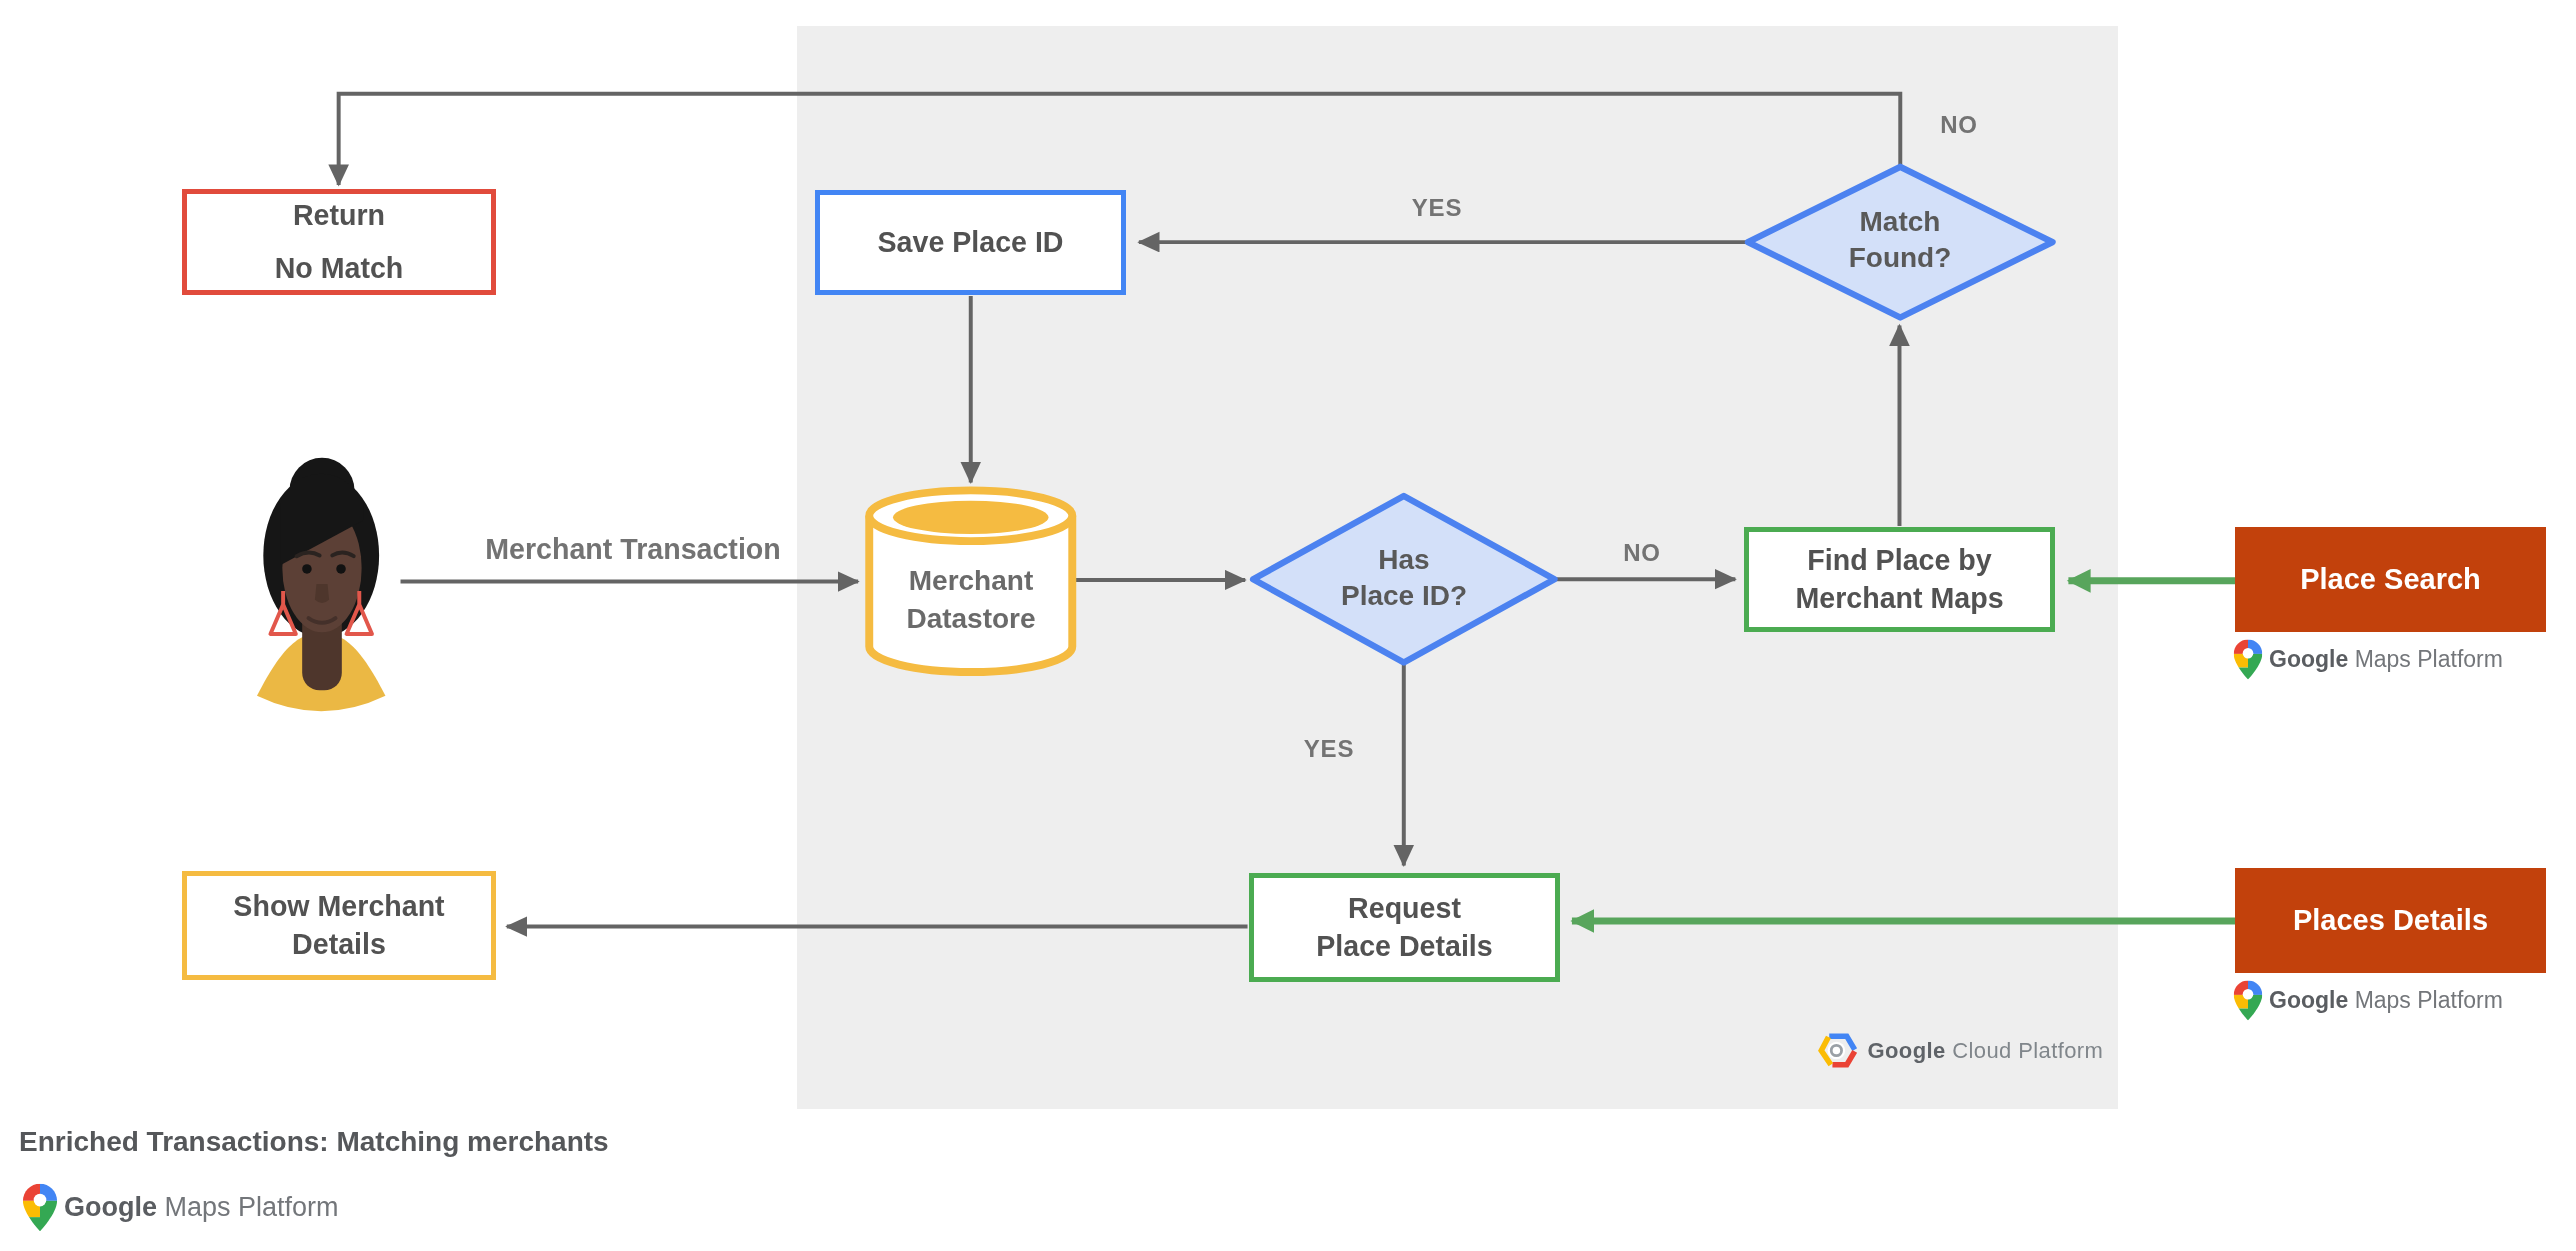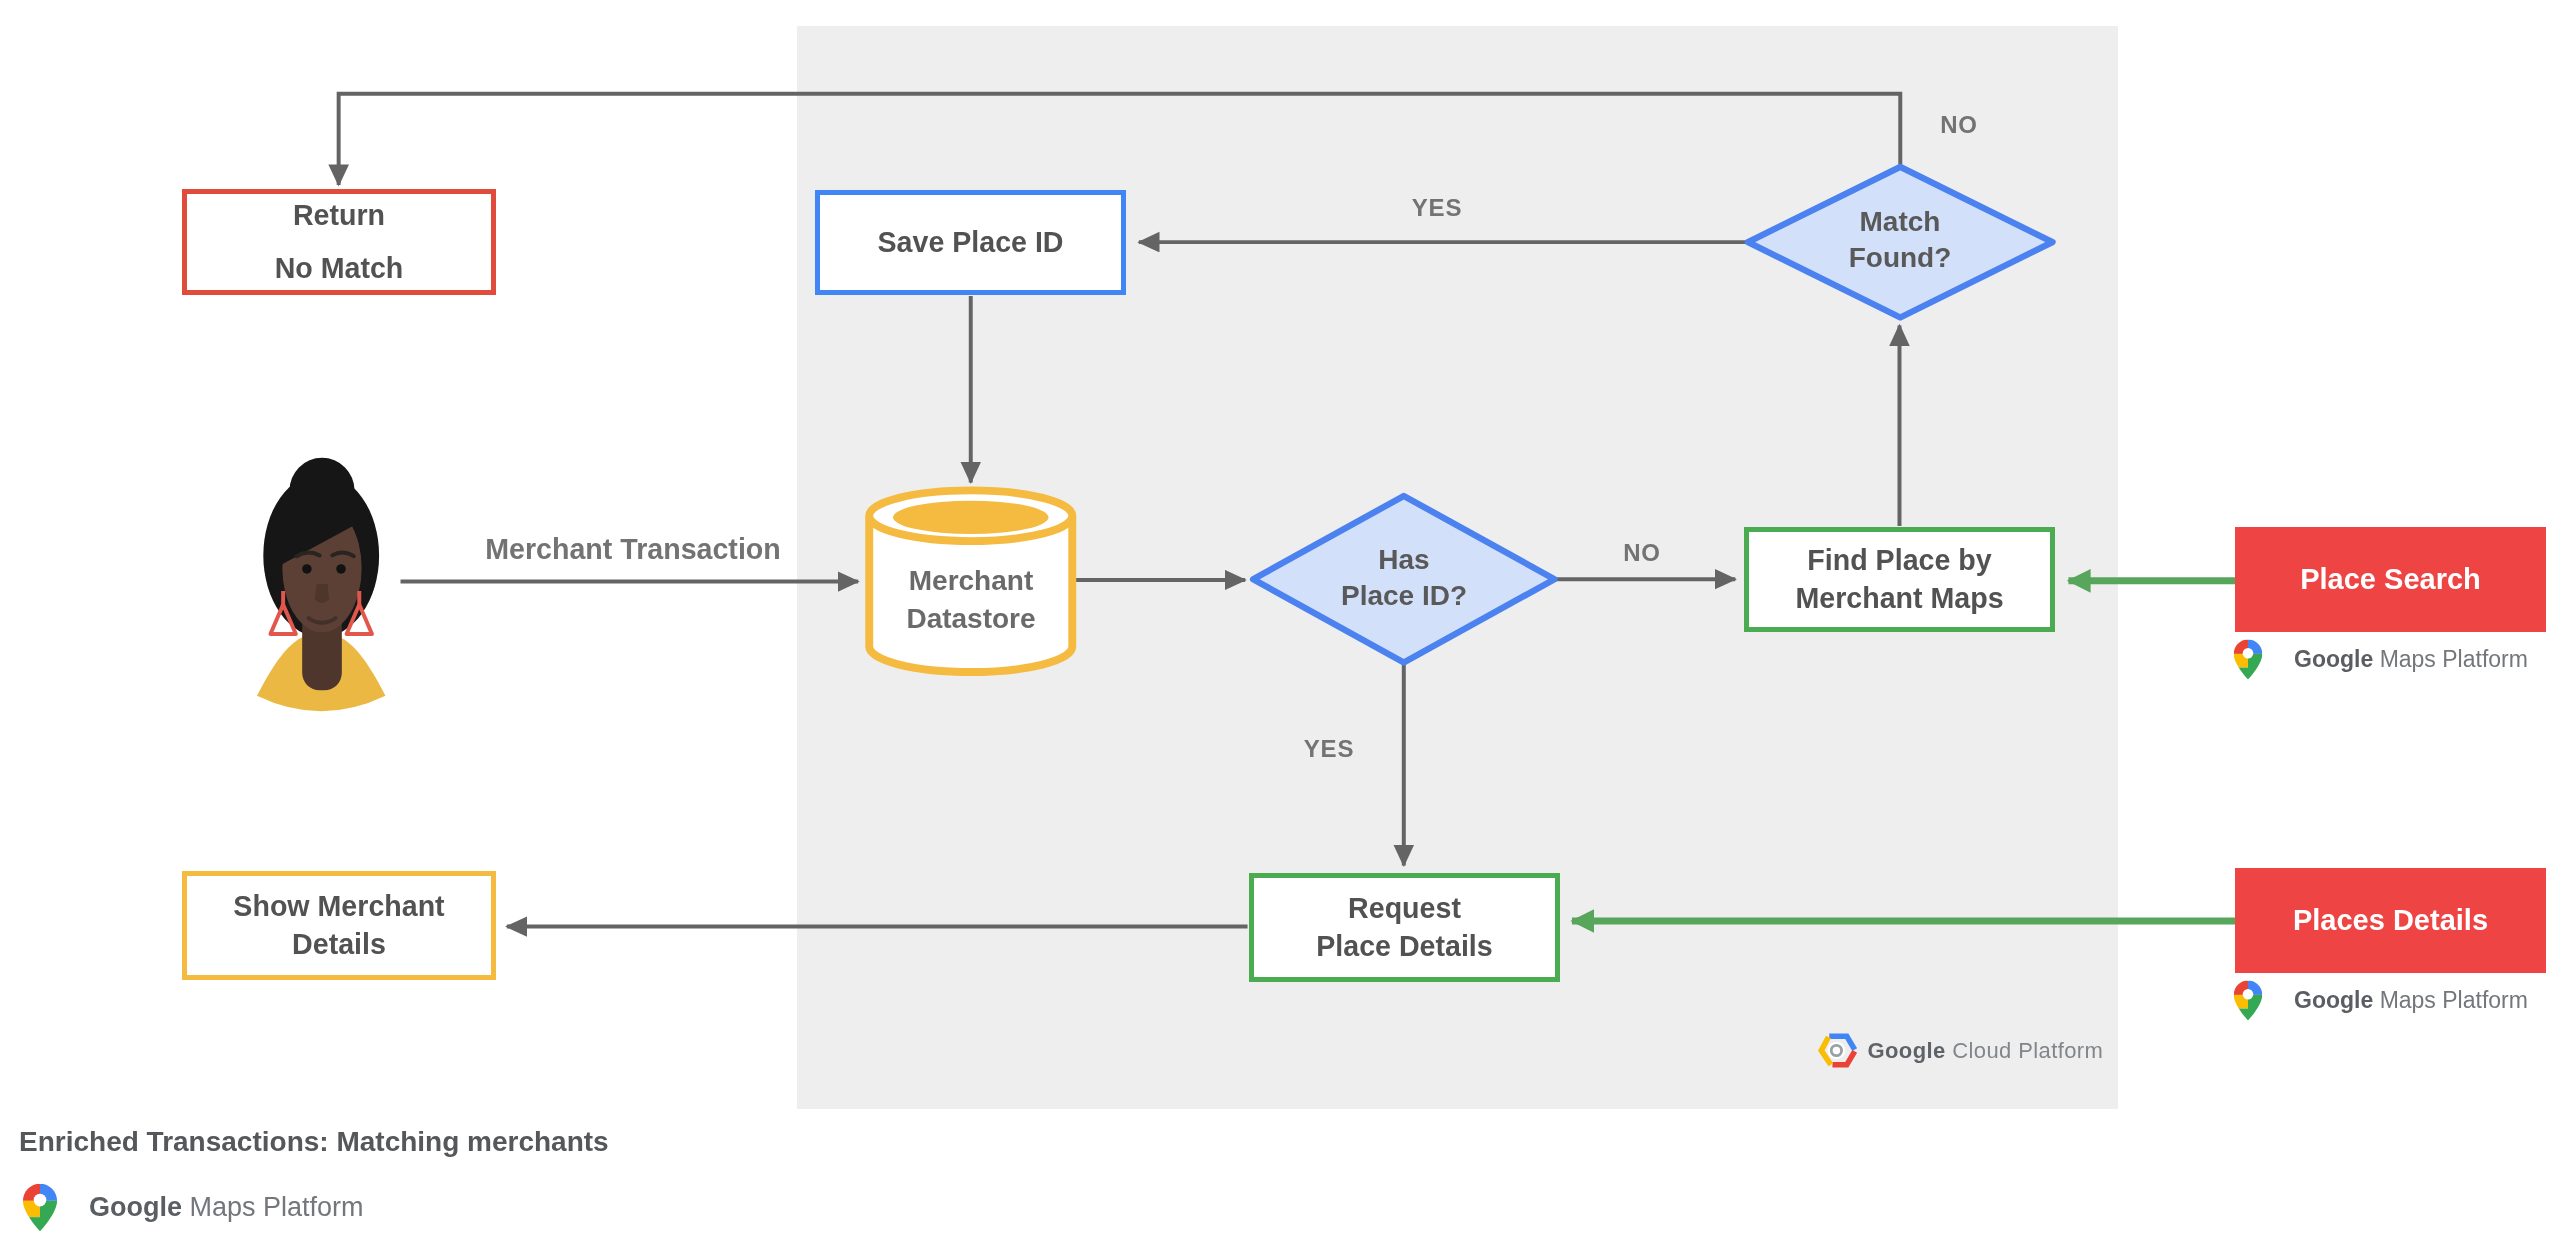--- a/index.html
+++ b/index.html
@@ -12,30 +12,30 @@
   .box{
     position:absolute;background:#ffffff;box-sizing:border-box;
     display:flex;flex-direction:column;align-items:center;justify-content:center;
     font-weight:bold;font-size:28.6px;color:#525252;text-align:center;line-height:1.3;
   }
   .box.red{border:5.6px solid #e14b3c;}
   .box.blue{border:5.6px solid #4285f4;}
   .box.green{border:5.6px solid #4bab51;}
   .box.yellow{border:5.6px solid #f5bb41;}
   .gbox{
-    position:absolute;background:#ef4444;color:#ffffff;
+    position:absolute;background:#c2410c;color:#ffffff;
     display:flex;align-items:center;justify-content:center;
     font-weight:bold;font-size:29px;
   }
   .lbl{position:absolute;transform:translate(-50%,-50%);font-weight:bold;color:#737373;white-space:nowrap;}
   .edge-lbl{font-size:24px;letter-spacing:0.8px;}
   .flow-lbl{font-size:28.6px;}
   .diamond-lbl{font-size:28px;color:#595959;text-align:center;line-height:1.3;white-space:nowrap;}
   .cyl-lbl{font-size:28px;color:#6a6a6a;text-align:center;line-height:1.35;white-space:nowrap;}
-  .logo-row{position:absolute;display:flex;align-items:center;gap:31px;}
+  .logo-row{position:absolute;display:flex;align-items:center;gap:6px;}
   .logo-text{font-size:23px;white-space:nowrap;color:#73767a;}
   .logo-text .g{font-weight:600;color:#5a5d61;}
   .logo-row.big .logo-text{font-size:27px;}
   .gcp-text{font-size:22px;white-space:nowrap;color:#80868b;letter-spacing:0.4px;}
   .gcp-text .g{font-weight:600;color:#5f6368;}
   .title{
     position:absolute;left:19px;top:1126px;font-size:28px;font-weight:bold;color:#55575a;white-space:nowrap;
   }
   .line2{display:block;}
 </style>

